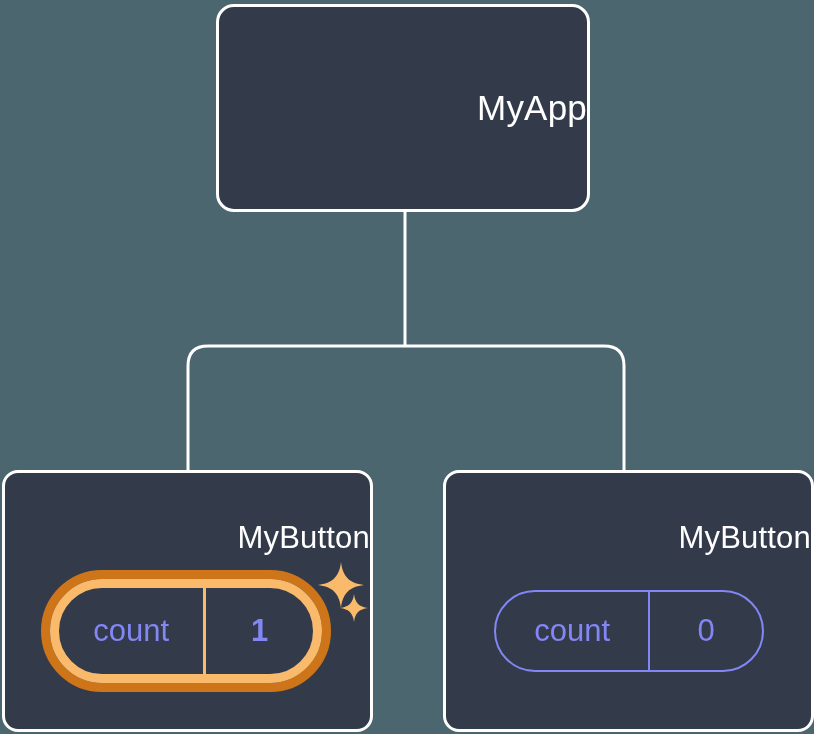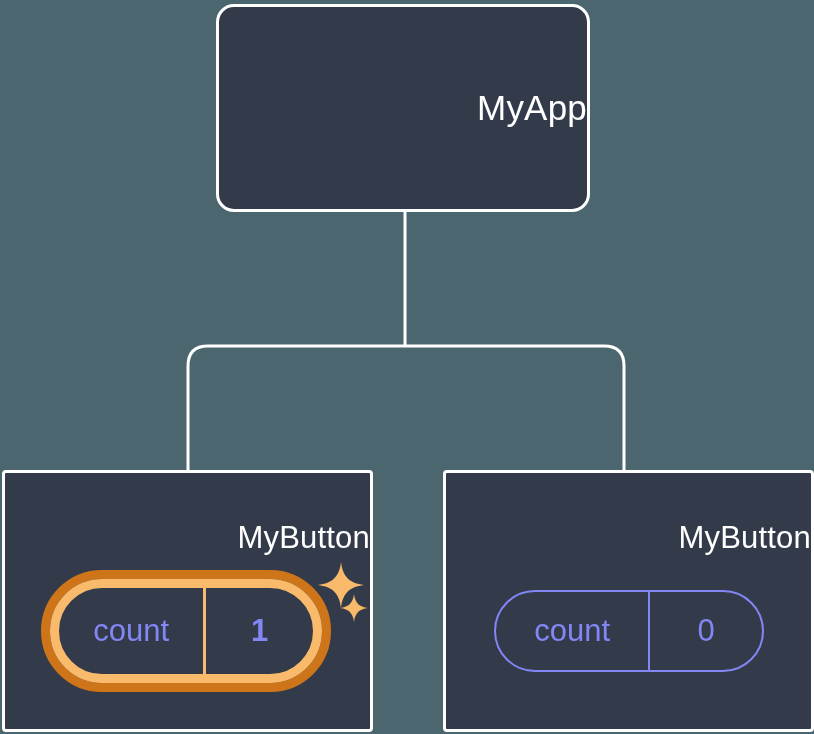--- a/index.html
+++ b/index.html
@@ -28,21 +28,21 @@
     width: 814px;
     height: 734px;
     pointer-events: none;
   }
 
   
   .node-card {
     position: absolute;
     background: #333a49;
     border: 3px solid #ffffff;
-    border-radius: 4px;
+    border-radius: 16px;
     box-sizing: border-box;
   }
   .node-root {
     left: 216px;
     top: 4px;
     width: 374px;
     height: 208px;
     border-radius: 18px;
   }
   .node-left {

